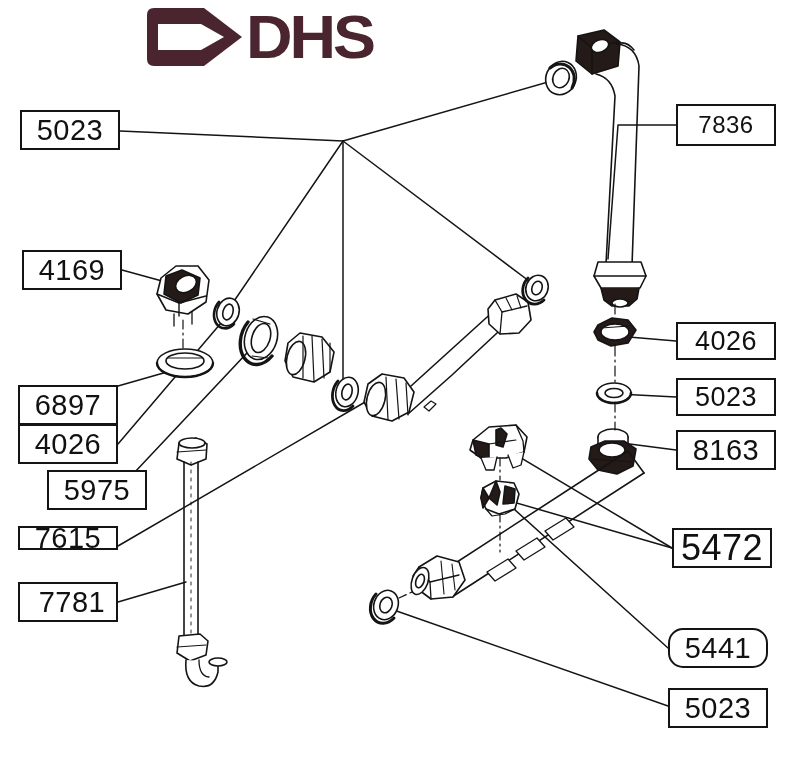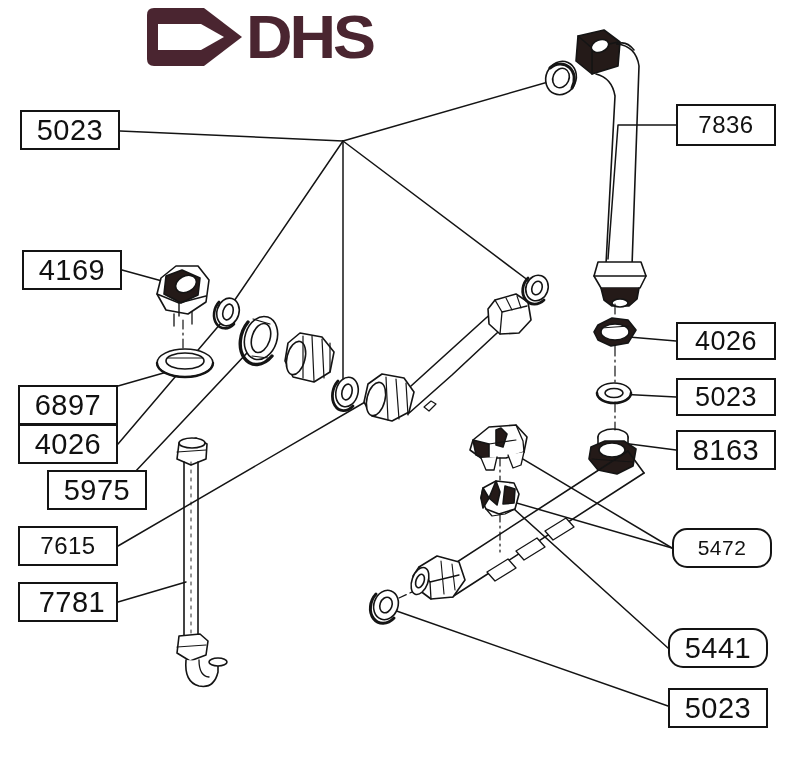--- a/index.html
+++ b/index.html
@@ -297,20 +297,20 @@
   <div id="callout-layer">
       <div class="callout" style="left: 20px; top: 110px; width: 100px; height: 40px; font-size: 29px; border-color: rgb(20, 20, 20);">5023</div>
       <div class="callout" style="left: 676px; top: 104px; width: 100px; height: 42px; font-size: 24px; border-color: rgb(20, 20, 20);">7836</div>
       <div class="callout" style="left: 22px; top: 250px; width: 100px; height: 40px; font-size: 29px; border-color: rgb(20, 20, 20);">4169</div>
       <div class="callout" style="left: 676px; top: 322px; width: 100px; height: 38px; font-size: 27px; border-color: rgb(20, 20, 20);">4026</div>
       <div class="callout" style="left: 18px; top: 345px; width: 100px; height: 40px; font-size: 29px; border-color: rgb(20, 20, 20); margin-top: 40px;">6897</div>
       <div class="callout" style="left: 676px; top: 378px; width: 100px; height: 38px; font-size: 27px; border-color: rgb(20, 20, 20);">5023</div>
       <div class="callout" style="left: 18px; top: 424px; width: 100px; height: 40px; font-size: 29px; border-color: rgb(20, 20, 20);">4026</div>
       <div class="callout" style="left: 676px; top: 430px; width: 100px; height: 40px; font-size: 29px; border-color: rgb(20, 20, 20);">8163</div>
       <div class="callout" style="left: 18px; top: 470px; width: 100px; height: 40px; font-size: 29px; border-color: rgb(20, 20, 20); margin-left: 29px;">5975</div>
-      <div class="callout" style="left: 18px; top: 526px; width: 100px; height: 40px; font-size: 24px; border-color: rgb(20, 20, 20);">7615</div>
-      <div class="callout" style="left: 672px; top: 528px; width: 100px; height: 40px; font-size: 21px; border-color: rgb(20, 20, 20); border-radius: 15px;">5472</div>
+      <div class="callout" style="left: 18px; top: 526px; width: 100px; height: 24px; font-size: 29px; border-color: rgb(20, 20, 20);">7615</div>
+      <div class="callout" style="left: 672px; top: 528px; width: 100px; height: 40px; font-size: 36px; border-color: rgb(20, 20, 20);">5472</div>
       <div class="callout" style="left: 18px; top: 582px; width: 100px; height: 40px; font-size: 29px; border-color: rgb(20, 20, 20); padding-left: 8px;">7781</div>
       <div class="callout" style="left: 668px; top: 628px; width: 100px; height: 40px; font-size: 29px; border-color: rgb(20, 20, 20); border-radius: 15px;">5441</div>
       <div class="callout" style="left: 668px; top: 688px; width: 100px; height: 40px; font-size: 29px; border-color: rgb(20, 20, 20);">5023</div>
     </div>
 
 </div>
 
 </body></html>

